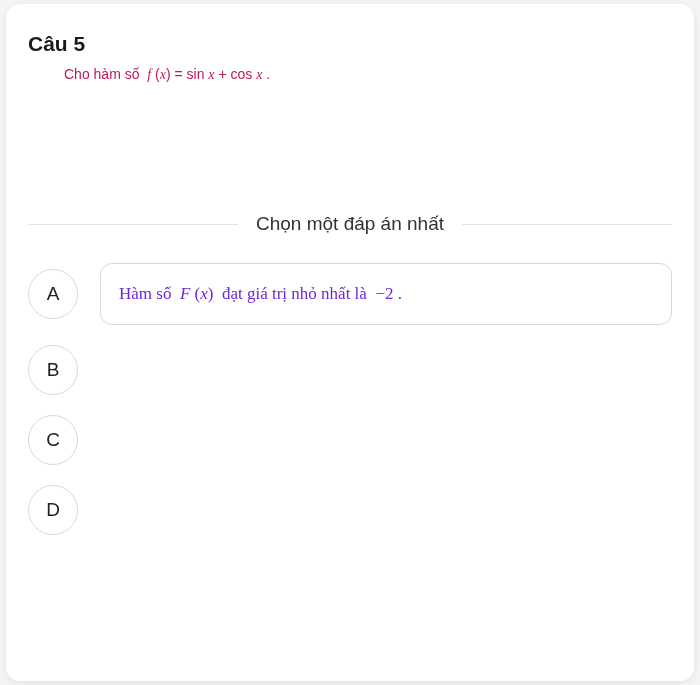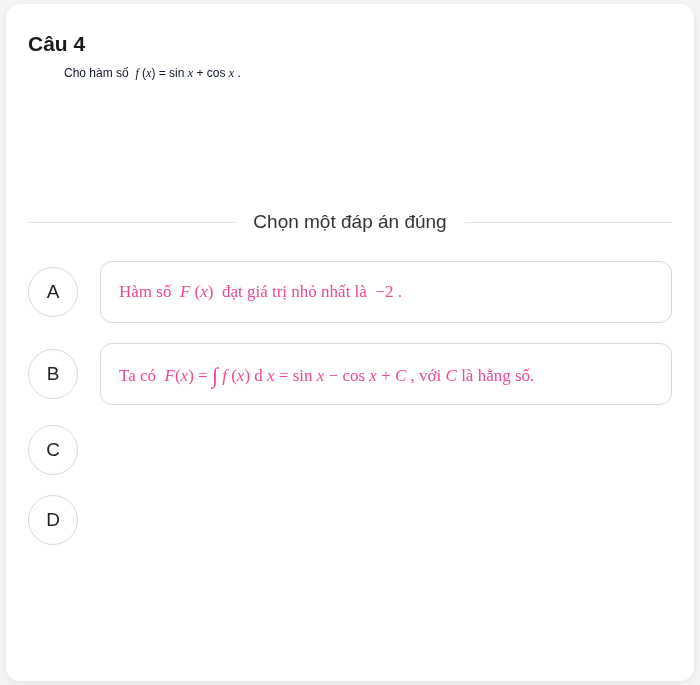--- a/index.html
+++ b/index.html
@@ -1,60 +1,57 @@
 <!DOCTYPE html>
 <html><head>
 <meta charset="utf-8">
 <style>
   *{box-sizing:border-box;margin:0;padding:0}
   body{font-family:Arial,Helvetica,sans-serif;background:#f5f5f5;width:700px;height:685px;overflow:hidden}
   .card{background:#fff;border-radius:14px;box-shadow:0 2px 8px rgba(0,0,0,0.08);margin:4px 6px;padding:28px 22px 24px;min-height:677px}
   .q-title{font-size:21px;font-weight:bold;color:#1a1a1a;margin-bottom:10px}
-  .q-body{font-size:12px;color:#0f172a;padding-left:36px}
+  .q-body{font-size:14px;color:#be185d;padding-left:36px}
   .math{font-family:'Times New Roman',Times,serif;font-style:italic}
   .prompt-row{display:flex;align-items:center;margin:130px 0 28px}
   .hr{flex:1;height:1px;background:#e3e3e8}
   .prompt{font-size:19px;color:#333;padding:0 18px;white-space:nowrap}
   .opt{display:flex;align-items:center;gap:22px;margin-bottom:20px}
   .letter{width:50px;height:50px;border:1px solid #d7d8dd;border-radius:50%;display:flex;align-items:center;justify-content:center;font-size:19px;color:#222;flex-shrink:0;background:#fff}
-  .ans{flex:1;border:1px solid #d7d8dd;border-radius:12px;padding:8px 18px;font-size:17px;color:#ec4899;font-family:'Times New Roman',Times,serif;min-height:62px;display:flex;align-items:center;background:#fff}
+  .ans{flex:1;border:1px solid #d7d8dd;border-radius:12px;padding:8px 18px;font-size:17px;color:#6d28d9;font-family:'Times New Roman',Times,serif;min-height:62px;display:flex;align-items:center;background:#fff}
   .ans .math{font-style:italic}
   .int{font-size:22px;position:relative;top:2px}
   .frac{display:inline-block;vertical-align:middle;text-align:center;font-style:italic;line-height:1.05;margin:0 2px}
   .frac .n{display:block;border-bottom:1px solid #222;padding:0 3px;font-size:16px}
   .frac .d{display:block;padding:0 3px;font-size:16px}
   .paren{font-size:38px;font-family:'Times New Roman',serif;position:relative;top:-2px;line-height:0;display:inline-block;vertical-align:middle}
 </style>
 </head>
 <body>
 
 <div class="card">
-  <div class="q-title">Câu 4</div>
+  <div class="q-title">Câu 5</div>
   <div class="q-body">
     <span>Cho hàm số &nbsp;<span class="math">f</span> (<span class="math">x</span>) = sin <span class="math">x</span> + cos <span class="math">x</span> .</span>
   </div>
 
   <div class="prompt-row">
     <div class="hr"></div>
-    <div class="prompt">Chọn một đáp án đúng</div>
+    <div class="prompt">Chọn một đáp án nhất</div>
     <div class="hr"></div>
   </div>
 
   <div class="opt">
     <div class="letter">A</div>
     <div class="ans">
       <span><span>Hàm số &nbsp;</span><span class="math">F</span> (<span class="math">x</span>)<span>&nbsp; đạt giá trị nhỏ nhất là &nbsp;−2 .</span></span>
     </div>
   </div>
 
   <div class="opt">
     <div class="letter">B</div>
-    <div class="ans">
-      <span>Ta có &nbsp;<span class="math">F</span>(<span class="math">x</span>) = <span class="int">∫</span> <span class="math">f</span> (<span class="math">x</span>) d <span class="math">x</span> = sin <span class="math">x</span> − cos <span class="math">x</span> + <span class="math">C</span> , với <span class="math">C</span> là hằng số.</span>
-    </div>
   </div>
 
   <div class="opt">
     <div class="letter">C</div>
   </div>
 
   <div class="opt">
     <div class="letter">D</div>
   </div>
 </div>

